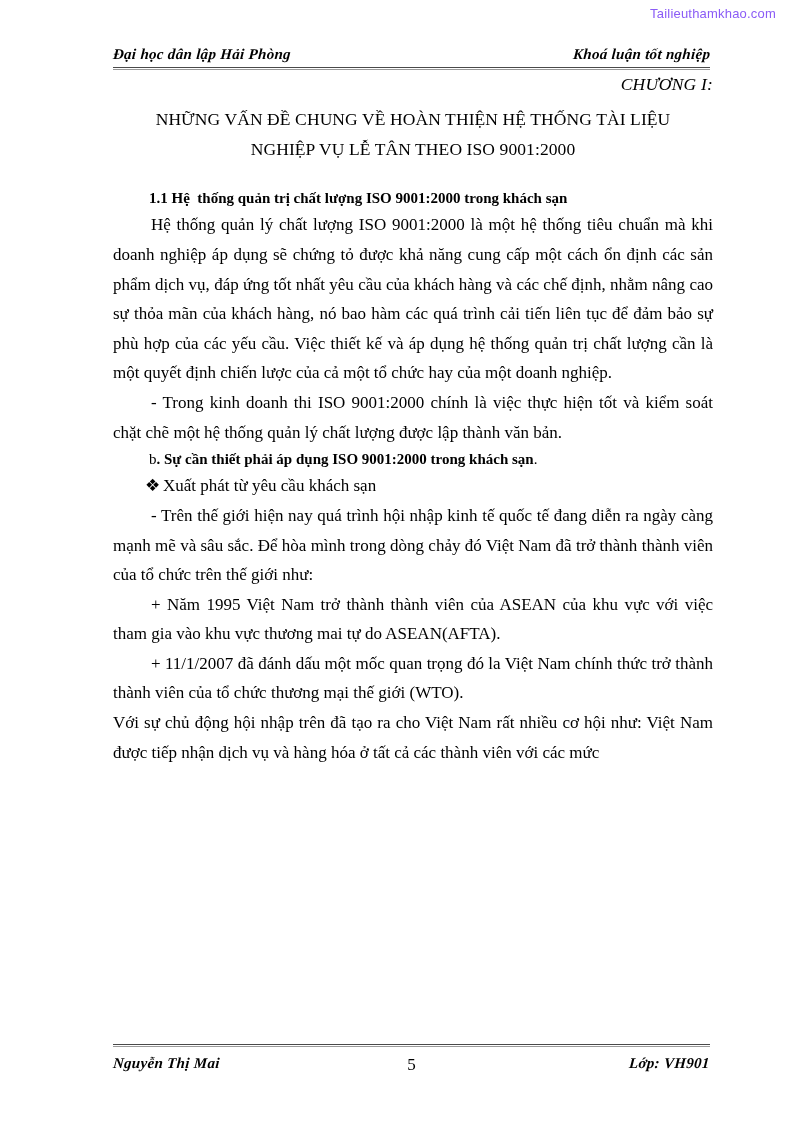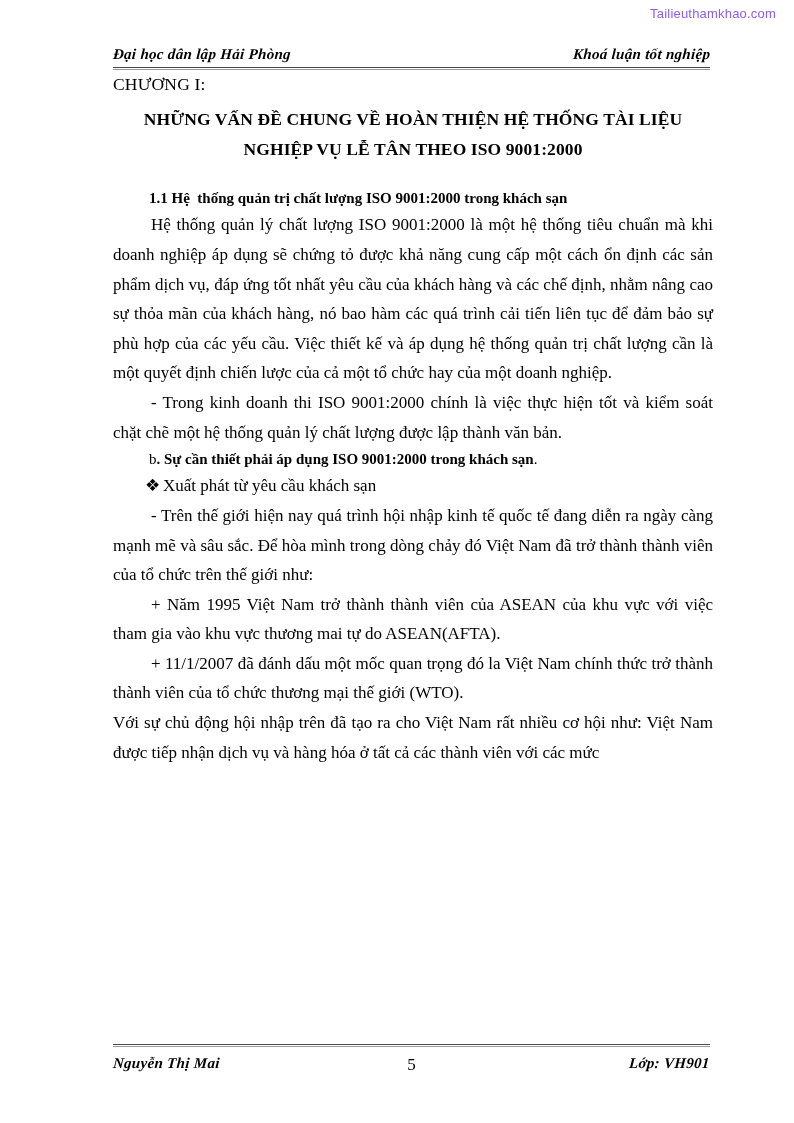--- a/index.html
+++ b/index.html
@@ -86,28 +86,29 @@
   }
 
   
   .content {
     position: absolute;
     top: 74px;
     left: 113px;
     width: 600px;
   }
   .chapter-label {
-    text-align: left;
+    text-align: right;
+    font-style: italic;
     font-size: 17.5px;
     margin: 0 0 9px 0;
     letter-spacing: 0.2px;
   }
   .doc-title {
     text-align: center;
-    font-weight: bold;
+    font-weight: normal;
     font-size: 17.5px;
     line-height: 1.72;
     margin: 0;
     letter-spacing: 0.1px;
   }
   .doc-title .line { display: block; }
 
   .spacer-after-title { height: 22px; }
 
   .h-sub {

